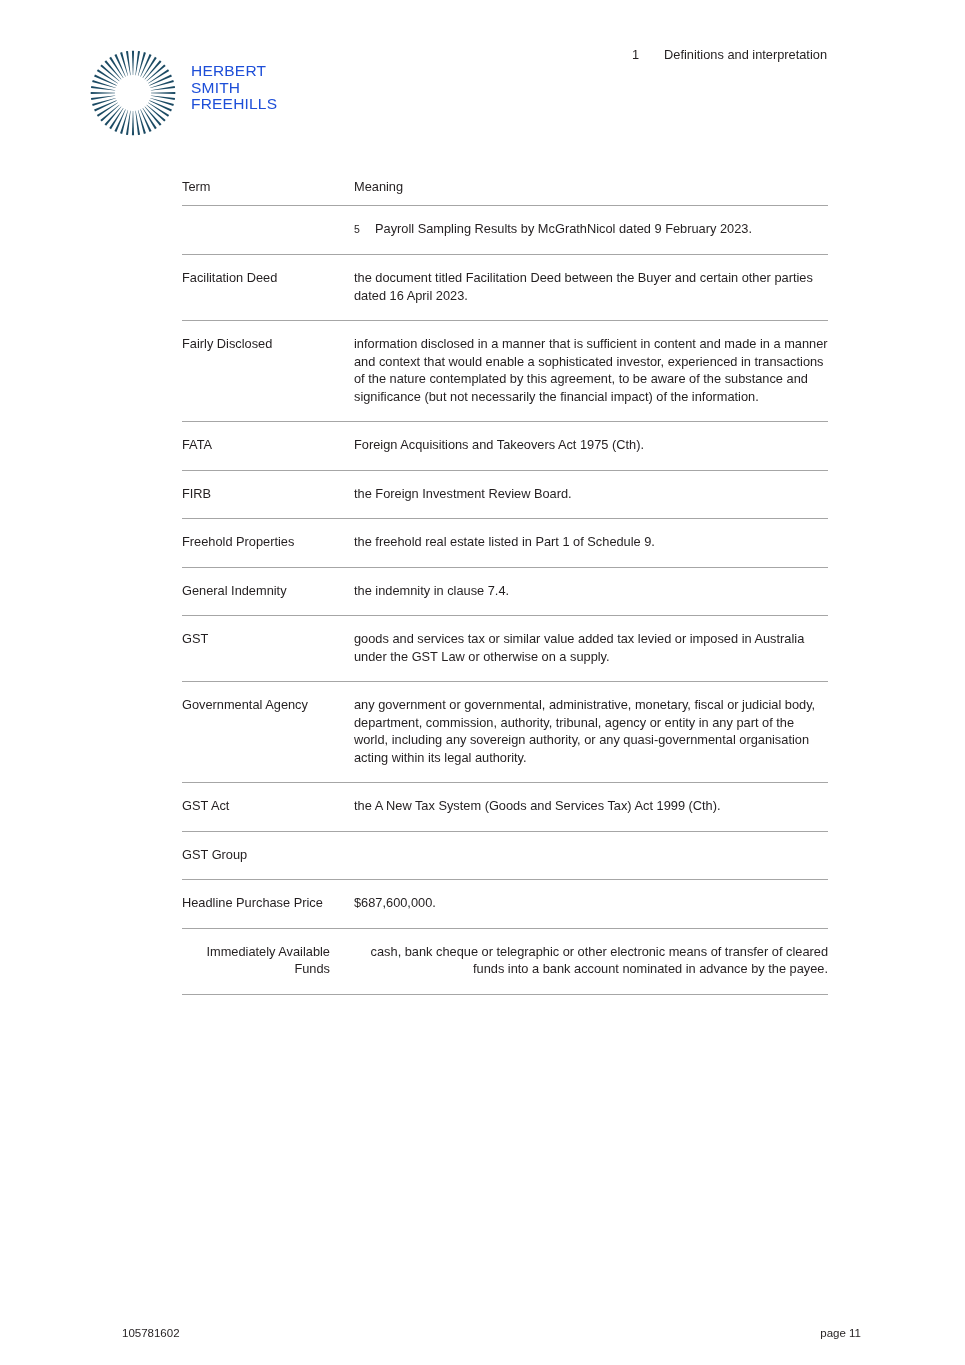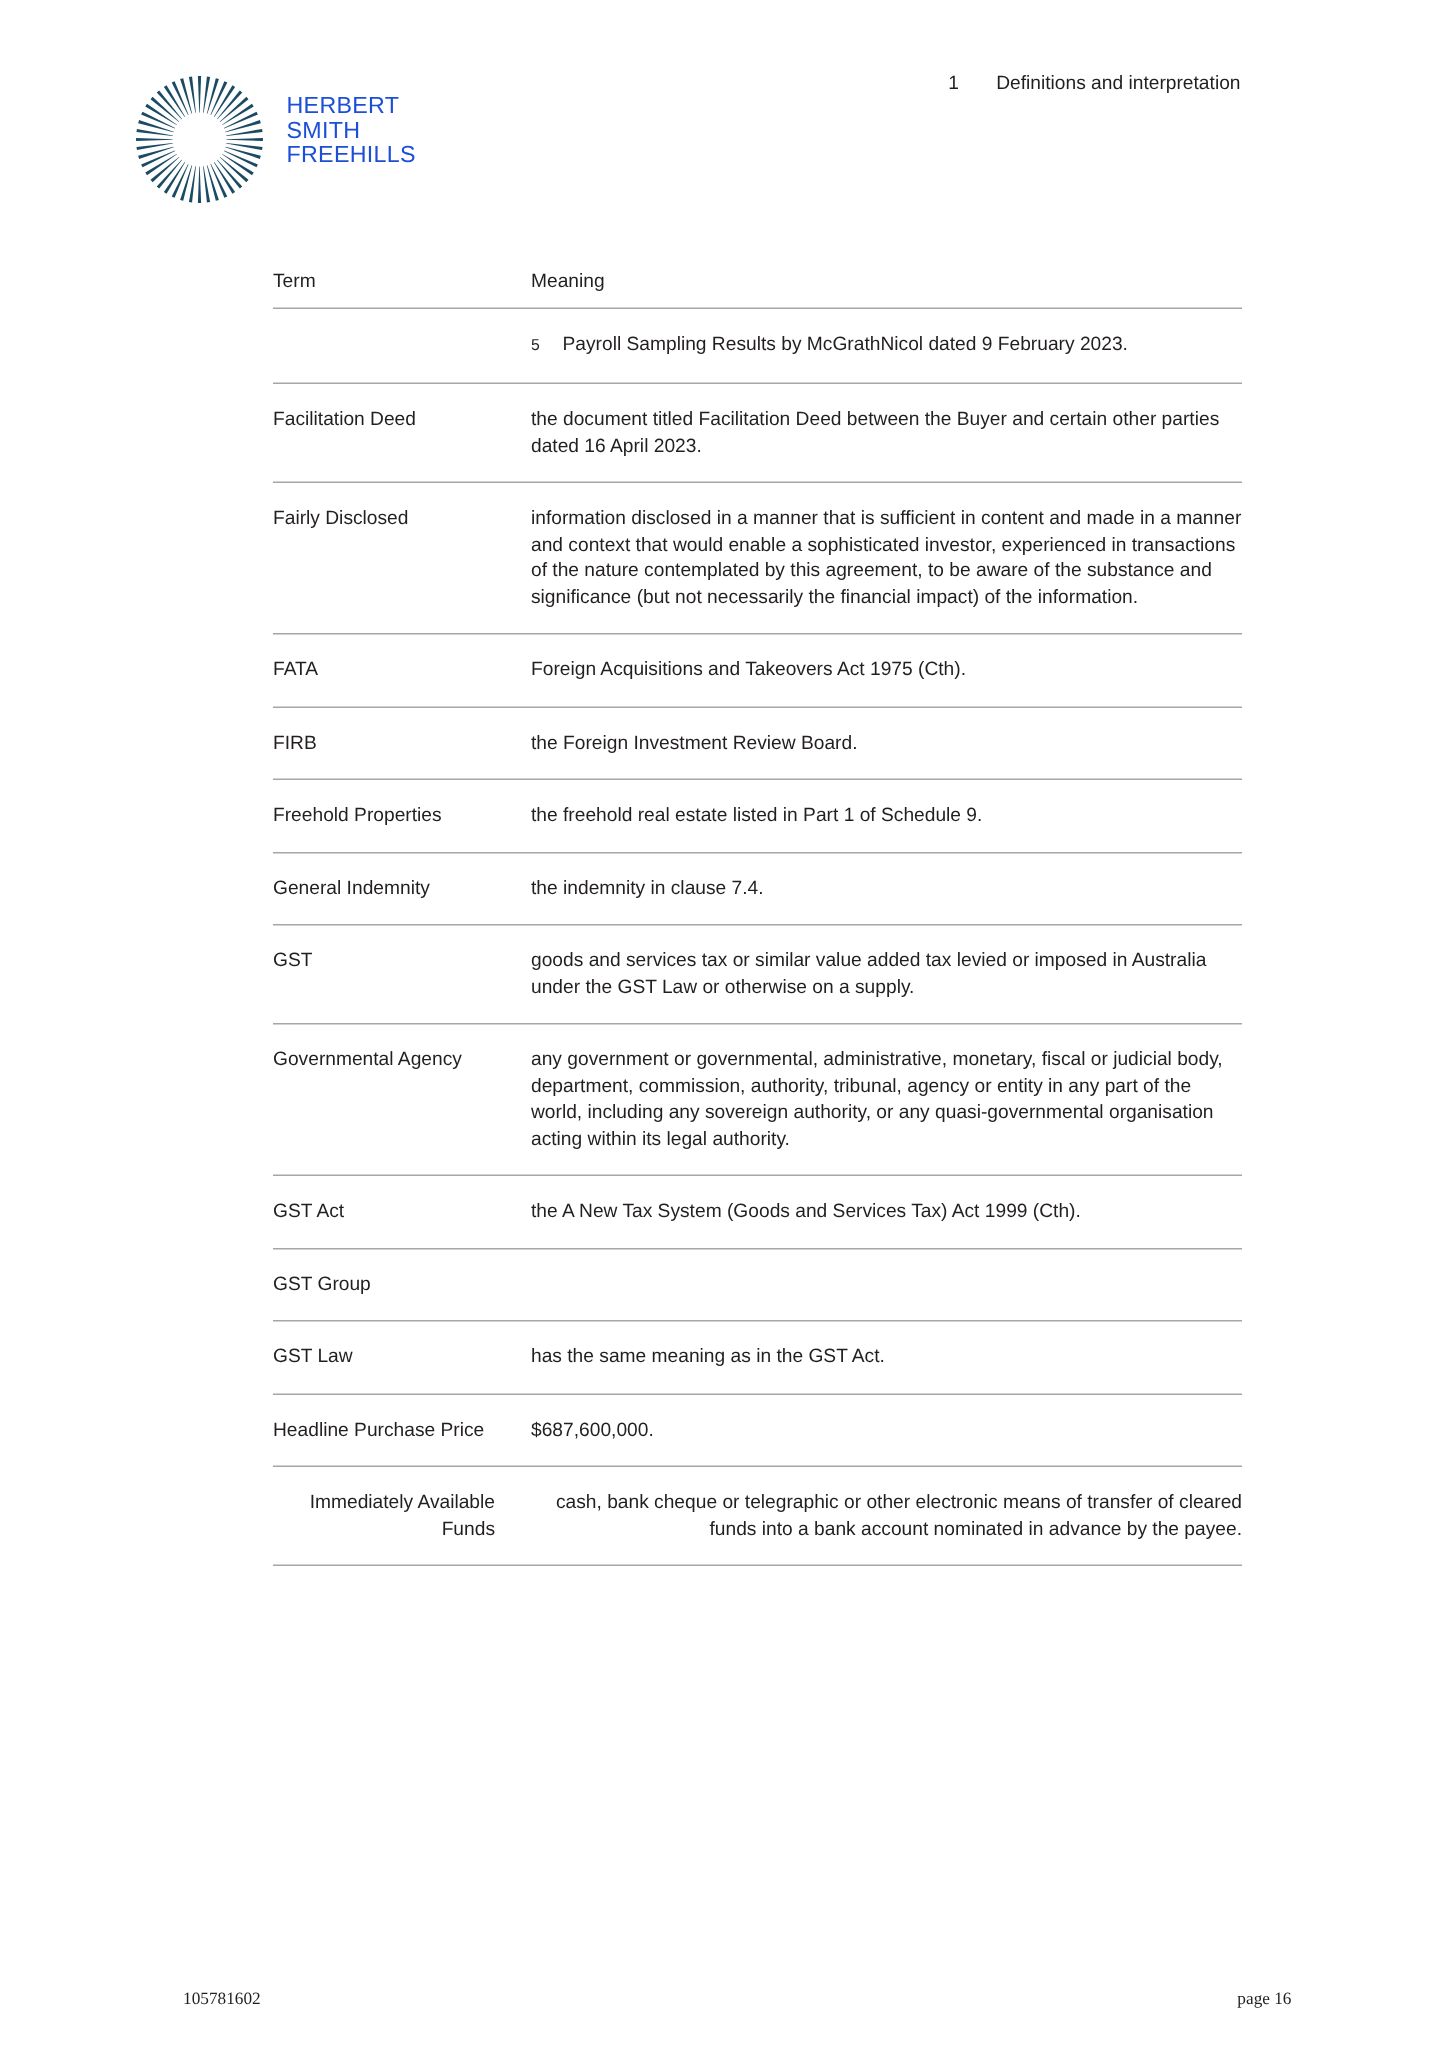--- a/index.html
+++ b/index.html
@@ -125,21 +125,20 @@
     flex: 1 1 auto;
   }
 
   
   .page-footer {
     position: absolute;
     left: 0;
     bottom: 0;
     width: 961px;
     height: 60px;
-    font-family: Liberation Serif, serif;
   }
   .footer-left {
     position: absolute;
     left: 122px;
     bottom: 26px;
     font-size: 11.5px;
     color: #231f20;
   }
   .footer-right {
     position: absolute;
@@ -282,37 +281,31 @@
       <div class="def-row body-row">
         <div class="col-term">GST Act</div>
         <div class="col-meaning">
           <p>the A New Tax System (Goods and Services Tax) Act 1999 (Cth).</p>
         </div>
       </div>
       <div class="def-row body-row">
         <div class="col-term">GST Group</div>
       </div>
       <div class="def-row body-row">
-        <div class="col-term">GST Law</div>
-        <div class="col-meaning">
-          <p>has the same meaning as in the GST Act.</p>
-        </div>
-      </div>
-      <div class="def-row body-row">
         <div class="col-term">Headline Purchase Price</div>
         <div class="col-meaning">
           <p>$687,600,000.</p>
         </div>
       </div>
       <div class="def-row body-row last-row">
         <div class="col-term">Immediately Available Funds</div>
         <div class="col-meaning">
           <p>cash, bank cheque or telegraphic or other electronic means of transfer of cleared funds into a bank account nominated in advance by the payee.</p>
         </div>
       </div>
     </div>
 
 </div>
 
 <div class="page-footer">
   <div class="footer-left">105781602</div>
-  <div class="footer-right">page 16</div>
+  <div class="footer-right">page 11</div>
 </div>
 
 </body></html>

